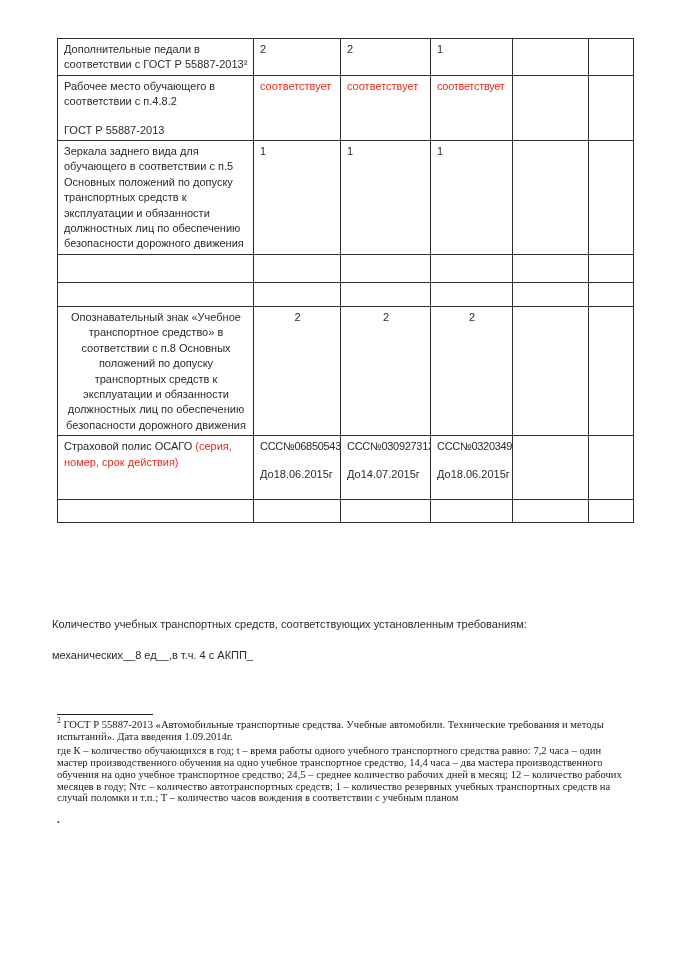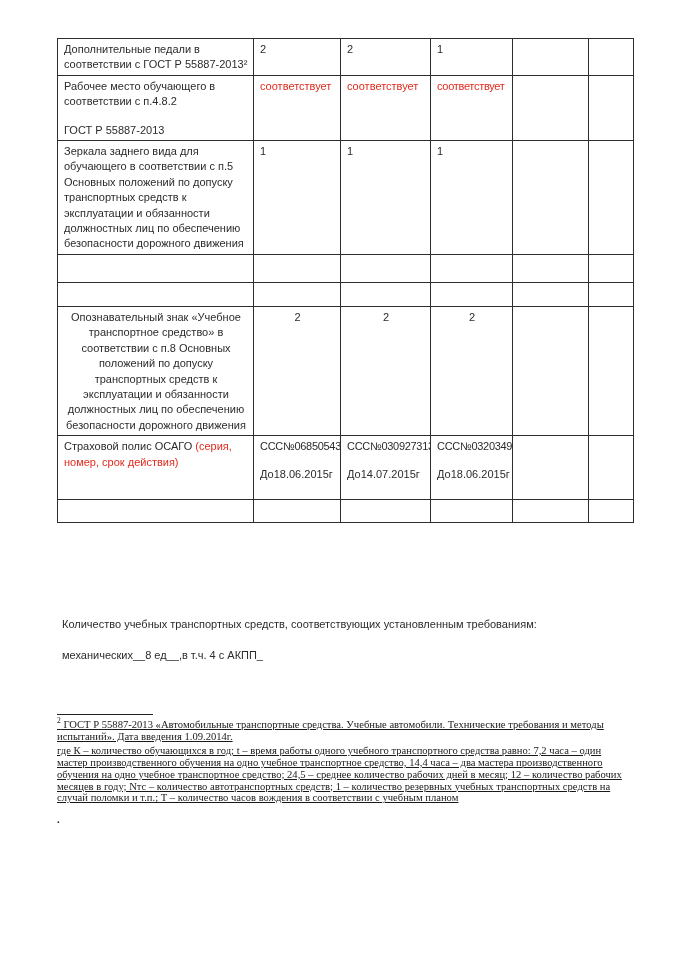--- a/index.html
+++ b/index.html
@@ -29,39 +29,39 @@
   tr.r6 { height:43px; } tr.r7 { height:64px; } tr.r8 { height:45px; }
   tr.r9 { height:23px; }
 
   .red  { color:#e22a1d; }
   .gap  { height:13px; }
   .tight { white-space:nowrap; letter-spacing:-0.3px; }
   .line2 { margin-top:12px; }
 
   
   .para {
-    position:absolute; left:62px; width:585px;
+    position:absolute; left:52px; width:585px;
     font-size:11px; line-height:14px;
   }
   #p1 { top:617px; }
   #p2 { top:648px; }
   #p3 { top:680px; }
 
   
   .fn-sep {
     position:absolute; left:57px; top:714px; width:96px;
     border-top:1.4px solid #222;
   }
   .footnotes {
     position:absolute; left:57px; top:719px; width:572px;
     font-family:"Liberation Serif", serif;
     font-size:10.6px; line-height:11.9px; color:#1a1a1a;
   }
   .footnotes sup, .para sup { font-size:7.5px; line-height:0; }
-  .fn { margin-bottom:2px;text-decoration:underline; }
+  .fn { margin-bottom:2px; }
   .fn-period { margin-top:10px; font-weight:bold; }
 </style>
 </head>
 <body>
 
 <div class="page">
 
   <table class="req">
     <colgroup>
       <col style="width:196px">

